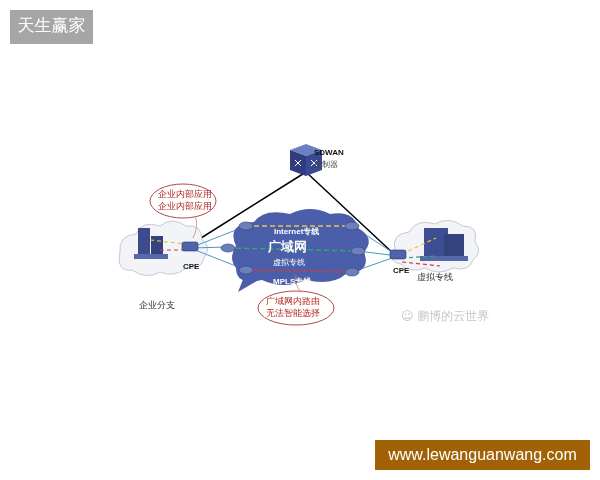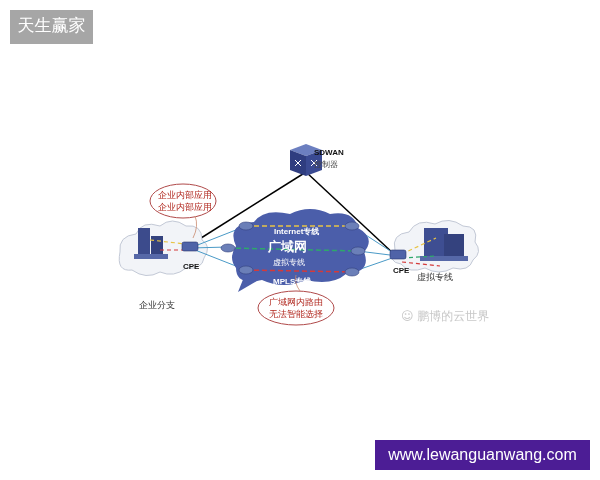--- a/index.html
+++ b/index.html
@@ -1,25 +1,25 @@
 <!DOCTYPE html>
 <html><head>
 <meta charset="utf-8">
 <style>
   html, body { margin:0; padding:0; }
   body { width:600px; height:480px; background:#ffffff; position:relative; overflow:hidden; font-family:"DejaVu Sans", sans-serif; }
   .badge-tl { position:absolute; left:10px; top:10px; width:83px; height:34px; background:#a6a6a6; color:#fff; font-size:17px; line-height:30px; text-align:center; }
-  .badge-br { position:absolute; left:375px; top:440px; width:215px; height:30px; background:#4c1d95; color:#fff; font-family:"Liberation Sans", sans-serif; font-size:16px; line-height:30px; text-align:center; }
+  .badge-br { position:absolute; left:375px; top:440px; width:215px; height:30px; background:#a16207; color:#fff; font-family:"Liberation Sans", sans-serif; font-size:16px; line-height:30px; text-align:center; }
   svg.diagram { position:absolute; left:0; top:0; }
   .lbl { position:absolute; font-size:9px; color:#333; white-space:nowrap; }
   .cpe { font-family:"Liberation Sans", sans-serif; font-weight:bold; font-size:8px; color:#111; }
   .site { font-family:"DejaVu Serif", serif; font-size:9px; color:#333; }
   .ctrl-en { font-family:"Liberation Sans", sans-serif; font-weight:bold; font-size:8px; color:#111; }
   .ctrl-zh { font-size:8px; color:#444; }
-  .bubble-text { font-family:Liberation Sans, sans-serif; font-size:9px; color:#b1271e; line-height:12px; text-align:center; }
+  .bubble-text { font-family:Liberation Mono, monospace; font-size:9px; color:#b1271e; line-height:12px; text-align:left; }
   .wan-title { font-size:13px; font-weight:bold; color:#fff; }
   .wan-link { font-family:"Liberation Sans", sans-serif; font-size:8px; color:#fff; font-weight:bold; }
   .wan-link-zh { font-size:8px; color:#fff; }
   .wm { font-size:12px; color:#c8c8c8; }
 </style>
 </head>
 <body>
 
 <div class="badge-tl">天生赢家</div>
 

